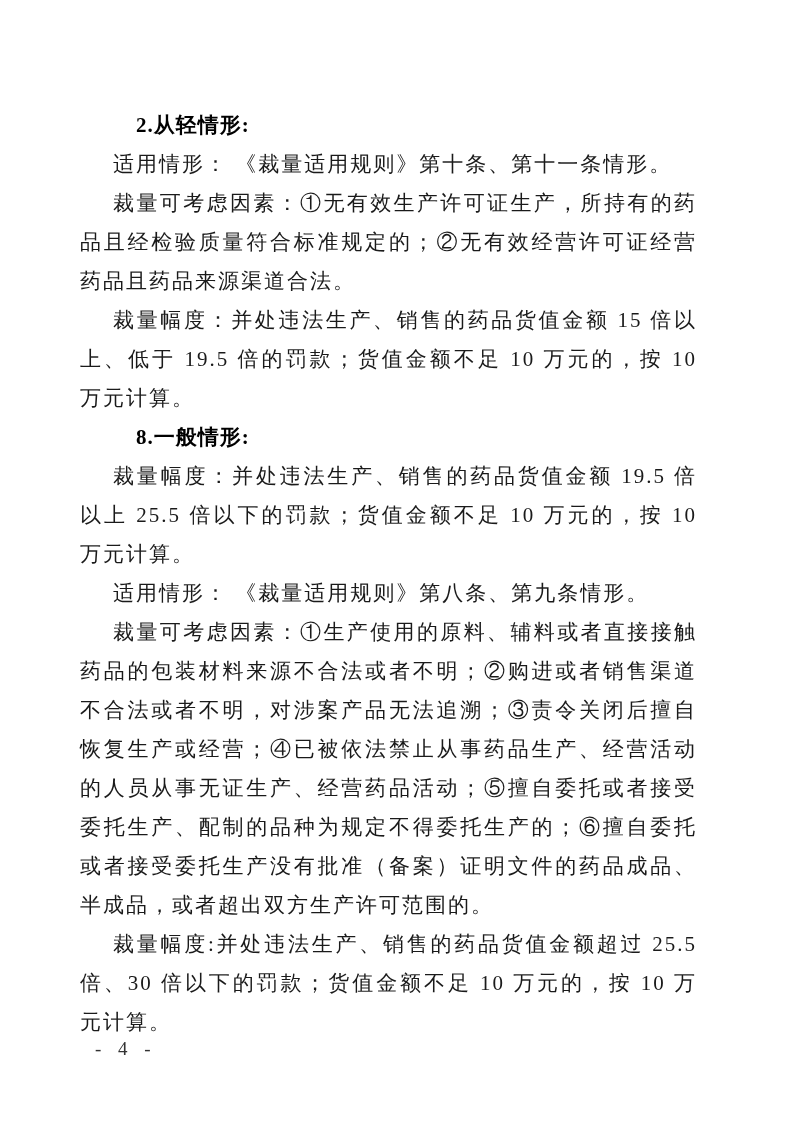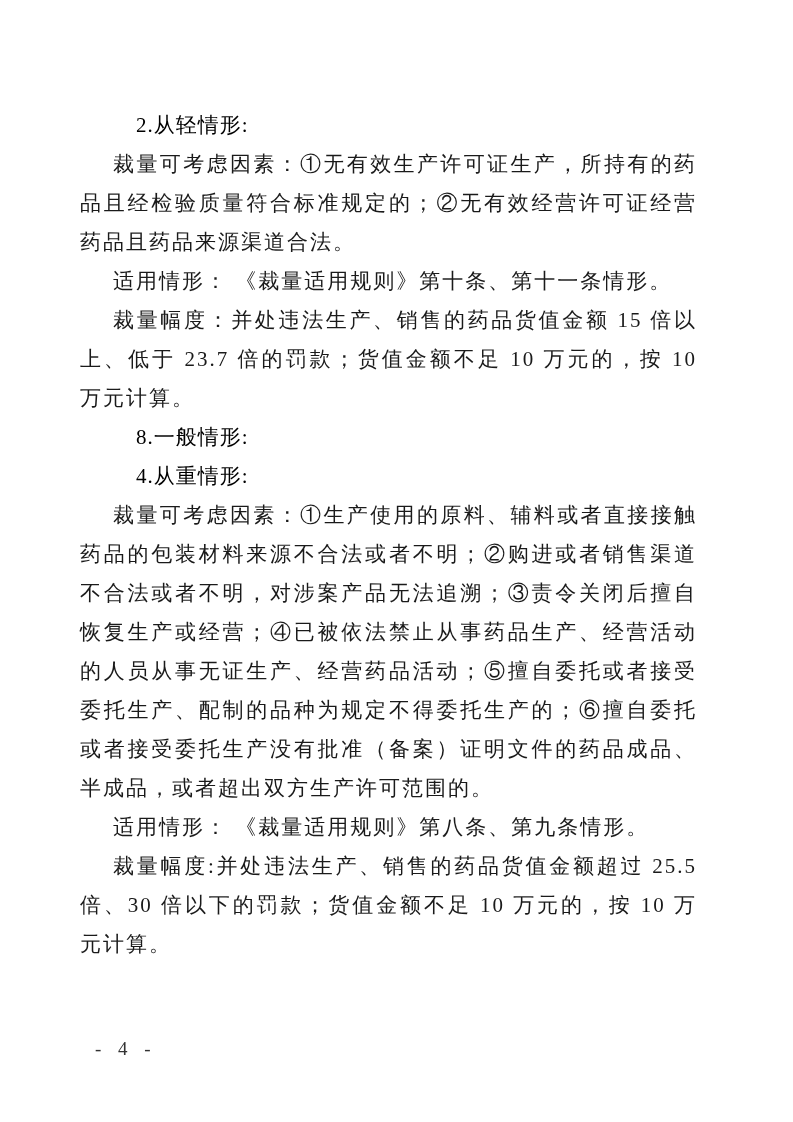--- a/index.html
+++ b/index.html
@@ -22,21 +22,21 @@
     top: 106px;
     width: 617px;
     font-size: 21px;
     line-height: 39px;
     text-align: justify;
     letter-spacing: 2px;
   }
   .section-heading {
     margin: 0;
     font-size: 21px;
-    font-weight: 400;
+    font-weight: 700;
     line-height: 39px;
     text-indent: 56px;
     letter-spacing: 1px;
     color: #000000;
   }
   .para {
     margin: 0;
     text-indent: 33px;
   }
   .page-number {
@@ -49,27 +49,27 @@
     color: #333333;
   }
 </style>
 </head>
 <body>
 
 <div class="page">
   <div class="content">
 
     <h2 class="section-heading">2.从轻情形:</h2>
+    <p class="para">适用情形： 《裁量适用规则》第十条、第十一条情形。</p>
     <p class="para">裁量可考虑因素：①无有效生产许可证生产，所持有的药品且经检验质量符合标准规定的；②无有效经营许可证经营药品且药品来源渠道合法。</p>
-    <p class="para">适用情形： 《裁量适用规则》第十条、第十一条情形。</p>
-    <p class="para">裁量幅度：并处违法生产、销售的药品货值金额 15 倍以上、低于 23.7 倍的罚款；货值金额不足 10 万元的，按 10 万元计算。</p>
+    <p class="para">裁量幅度：并处违法生产、销售的药品货值金额 15 倍以上、低于 19.5 倍的罚款；货值金额不足 10 万元的，按 10 万元计算。</p>
 
     <h2 class="section-heading">8.一般情形:</h2>
+    <p class="para">裁量幅度：并处违法生产、销售的药品货值金额 19.5 倍以上 25.5 倍以下的罚款；货值金额不足 10 万元的，按 10 万元计算。</p>
 
-    <h2 class="section-heading">4.从重情形:</h2>
+    <p class="para">适用情形： 《裁量适用规则》第八条、第九条情形。</p>
     <p class="para">裁量可考虑因素：①生产使用的原料、辅料或者直接接触药品的包装材料来源不合法或者不明；②购进或者销售渠道不合法或者不明，对涉案产品无法追溯；③责令关闭后擅自恢复生产或经营；④已被依法禁止从事药品生产、经营活动的人员从事无证生产、经营药品活动；⑤擅自委托或者接受委托生产、配制的品种为规定不得委托生产的；⑥擅自委托或者接受委托生产没有批准（备案）证明文件的药品成品、半成品，或者超出双方生产许可范围的。</p>
-    <p class="para">适用情形： 《裁量适用规则》第八条、第九条情形。</p>
     <p class="para">裁量幅度:并处违法生产、销售的药品货值金额超过 25.5 倍、30 倍以下的罚款；货值金额不足 10 万元的，按 10 万元计算。</p>
 
   </div>
 
   <div class="page-number">- 4 -</div>
 </div>
 
 </body></html>

